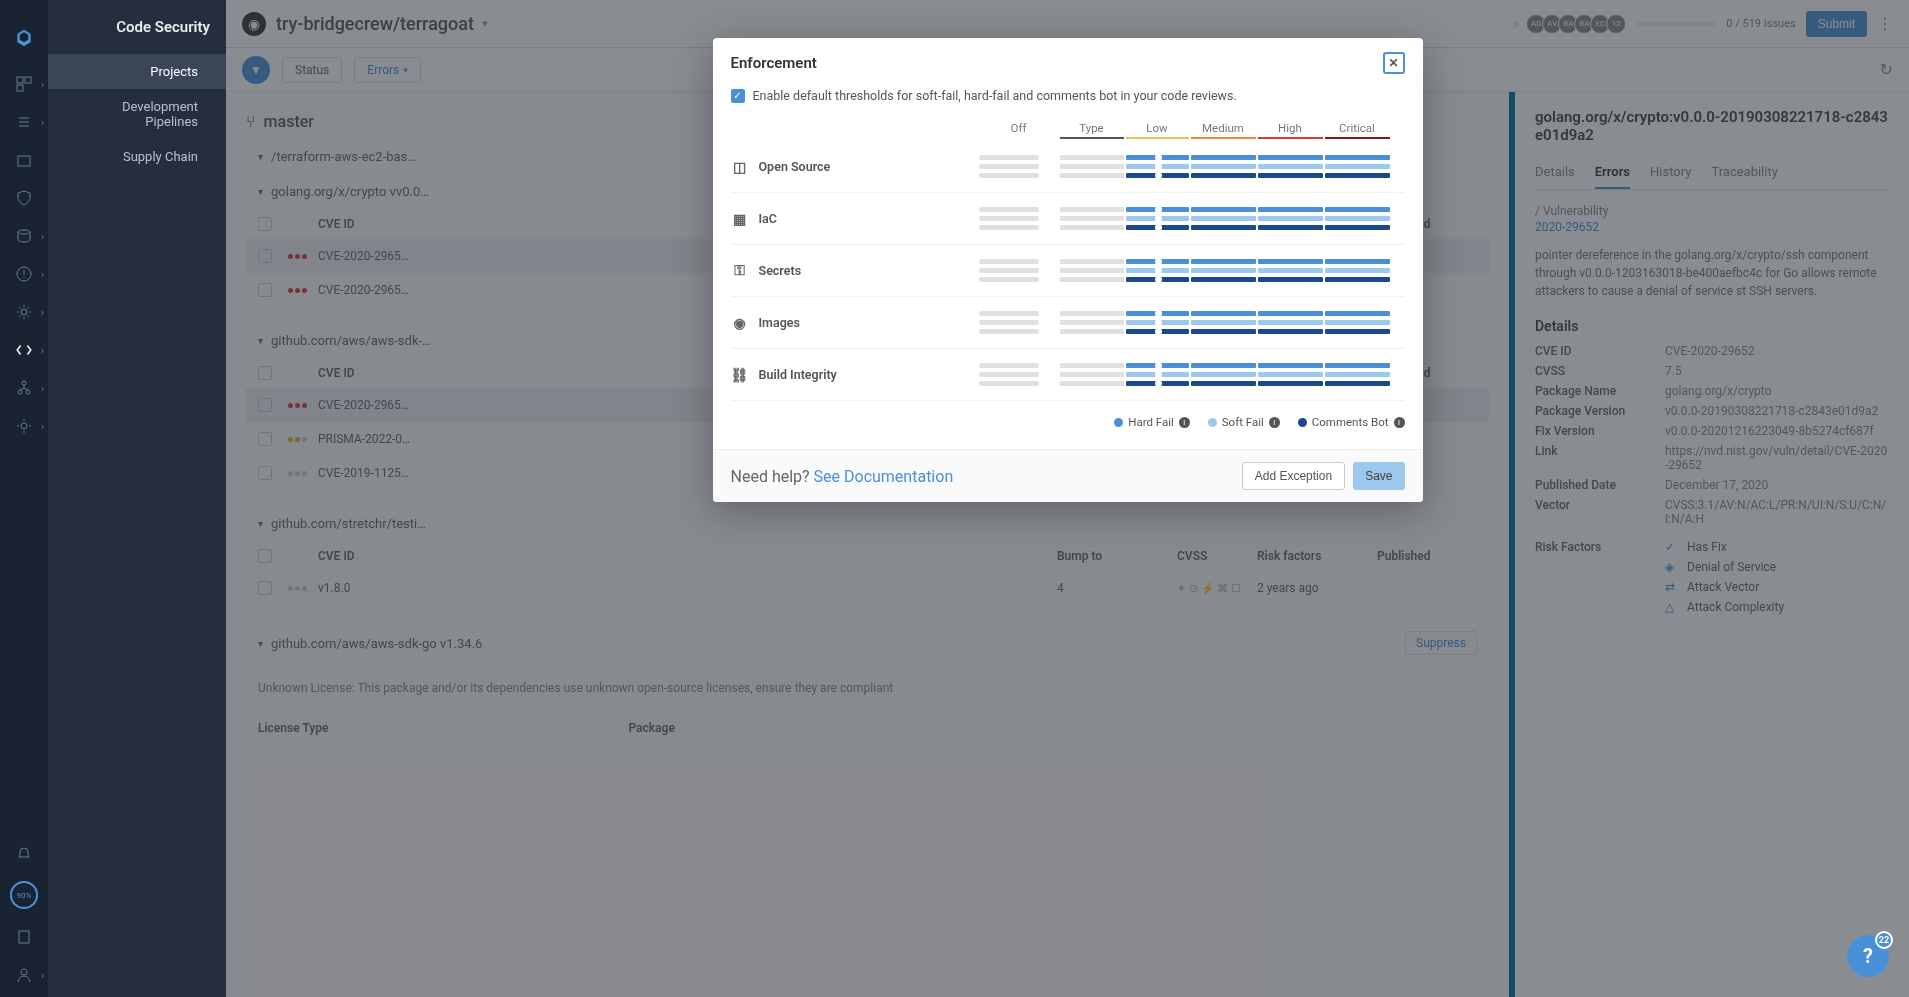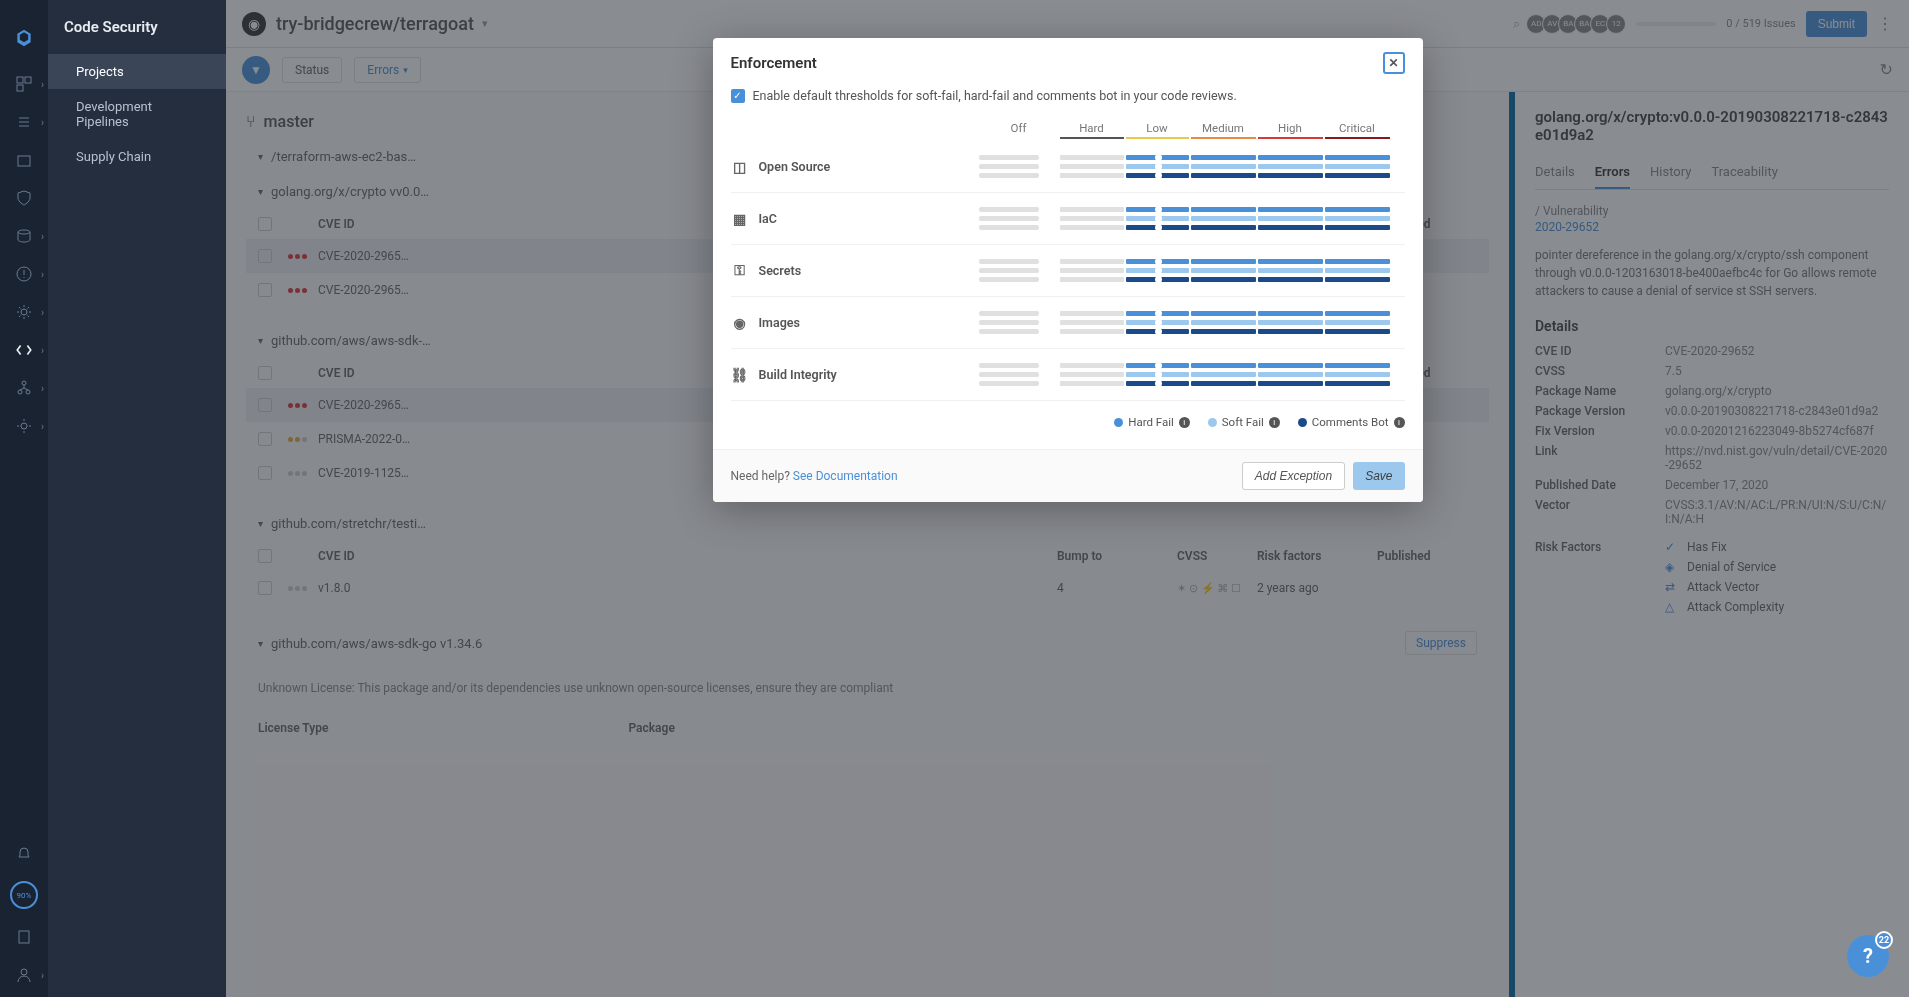--- a/index.html
+++ b/index.html
@@ -8,21 +8,21 @@
 
 
 .icon-rail { width: 48px; background: #1a2332; display: flex; flex-direction: column; align-items: center; padding-top: 28px; gap: 18px; color: #6b7a8f; }
 .icon-rail .logo { color: #4a90d9; margin-bottom: 8px; }
 .icon-rail .rail-icon { width: 20px; height: 20px; display: flex; align-items: center; justify-content: center; cursor: pointer; position: relative; }
 .icon-rail .rail-icon.has-sub::after { content: "›"; position: absolute; right: -10px; font-size: 10px; color: #6b7a8f; }
 .icon-rail .spacer { flex: 1; }
 .icon-rail .badge-ring { width: 28px; height: 28px; border: 2px solid #4a90d9; border-radius: 50%; display: flex; align-items: center; justify-content: center; font-size: 8px; color: #4a90d9; }
 
 
-.sidebar { width: 178px; background: #242e3f; color: #b8c0cc; display: flex; flex-direction: column; }
+.sidebar { width: 178px; background: #242e3f; color: #b8c0cc; display: flex; flex-direction: column; text-align: right; }
 .sidebar-title { padding: 18px 16px; font-size: 15px; font-weight: 600; color: #e8ecf0; }
 .sidebar-item { padding: 10px 28px; cursor: pointer; font-size: 13px; }
 .sidebar-item.active { background: #3a4558; color: #fff; }
 
 
 .main { flex: 1; display: flex; flex-direction: column; background: #fafafa; position: relative; overflow: hidden; }
 .topbar { height: 48px; display: flex; align-items: center; padding: 0 16px; gap: 10px; border-bottom: 1px solid #e0e0e0; background: #fff; }
 .topbar .repo { font-size: 18px; font-weight: 500; color: #555; display: flex; align-items: center; gap: 8px; }
 .topbar .gh { width: 24px; height: 24px; background: #333; border-radius: 50%; display:flex;align-items:center;justify-content:center;color:#fff;font-size:14px; }
 .topbar .right { margin-left: auto; display: flex; align-items: center; gap: 10px; }
@@ -104,24 +104,24 @@
 .seg-hard { background: #4a90d9; }
 .seg-soft { background: #9cc8ed; }
 .seg-bot { background: #1a4a8a; }
 .thresh-line .marker { position: absolute; top: -1px; width: 7px; height: 7px; background: #fff; border-radius: 50%; }
 .legend { display: flex; justify-content: flex-end; gap: 18px; padding: 14px 0 6px; font-size: 11.5px; color: #555; align-items: center; }
 .legend .lg { display: flex; align-items: center; gap: 5px; }
 .legend .dot { width: 9px; height: 9px; border-radius: 50%; }
 .legend .info { width: 11px; height: 11px; border-radius: 50%; background: #555; color: #fff; font-size: 8px; display:flex;align-items:center;justify-content:center; }
 
 .modal-foot { border-top: 1px solid #eee; padding: 12px 18px; display: flex; align-items: center; background: #fafafa; border-radius: 0 0 4px 4px; }
-.modal-foot .help { font-size: 12px; color: #666; text-align: right; }
+.modal-foot .help { font-size: 16px; color: #666; text-align: right; }
 .modal-foot .help a { color: #4a90d9; text-decoration: none; }
 .modal-foot .actions { margin-left: auto; display: flex; gap: 8px; }
-.modal-foot button { padding: 6px 12px; font-size: 12px; border-radius: 3px; cursor: pointer; font-style: italic; }
+.modal-foot button { padding: 6px 12px; font-size: 12px; border-radius: 3px; cursor: pointer; }
 .btn-outline { background: #fff; border: 1px solid #ccc; color: #555; }
 .btn-primary { background: #9cc8ed; border: none; color: #404040; }
 
 .help-fab { position: fixed; right: 20px; bottom: 20px; width: 42px; height: 42px; border-radius: 50%; background: #4a90d9; color: #fff; display:flex;align-items:center;justify-content:center;font-size:20px;font-weight:bold;cursor:pointer;z-index:70; }
 .help-fab .fab-badge { position: absolute; top: -4px; right: -4px; background: #4a90d9; border: 2px solid #fff; color: #fff; font-size: 9px; width: 18px; height: 18px; border-radius: 50%; display:flex;align-items:center;justify-content:center; }
 
 svg { display: block; }
 </style>
 </head>
 <body>
@@ -458,21 +458,21 @@
         <div class="close">✕</div>
       </div>
       <div class="modal-body">
         <div class="enable-row">
           <div class="chk">✓</div>
           <span>Enable default thresholds for soft-fail, hard-fail and comments bot in your code reviews.</span>
         </div>
         <div class="sev-labels">
           <span></span>
           <span>Off</span>
-            <span>Hard</span>
+            <span>Type</span>
             <span>Low</span>
             <span>Medium</span>
             <span>High</span>
             <span>Critical</span>
         </div>
         <div class="sev-bar-row">
             <span></span>
             <span></span>
             <div class="sev-underline">
               <div class="u u-info"></div>

